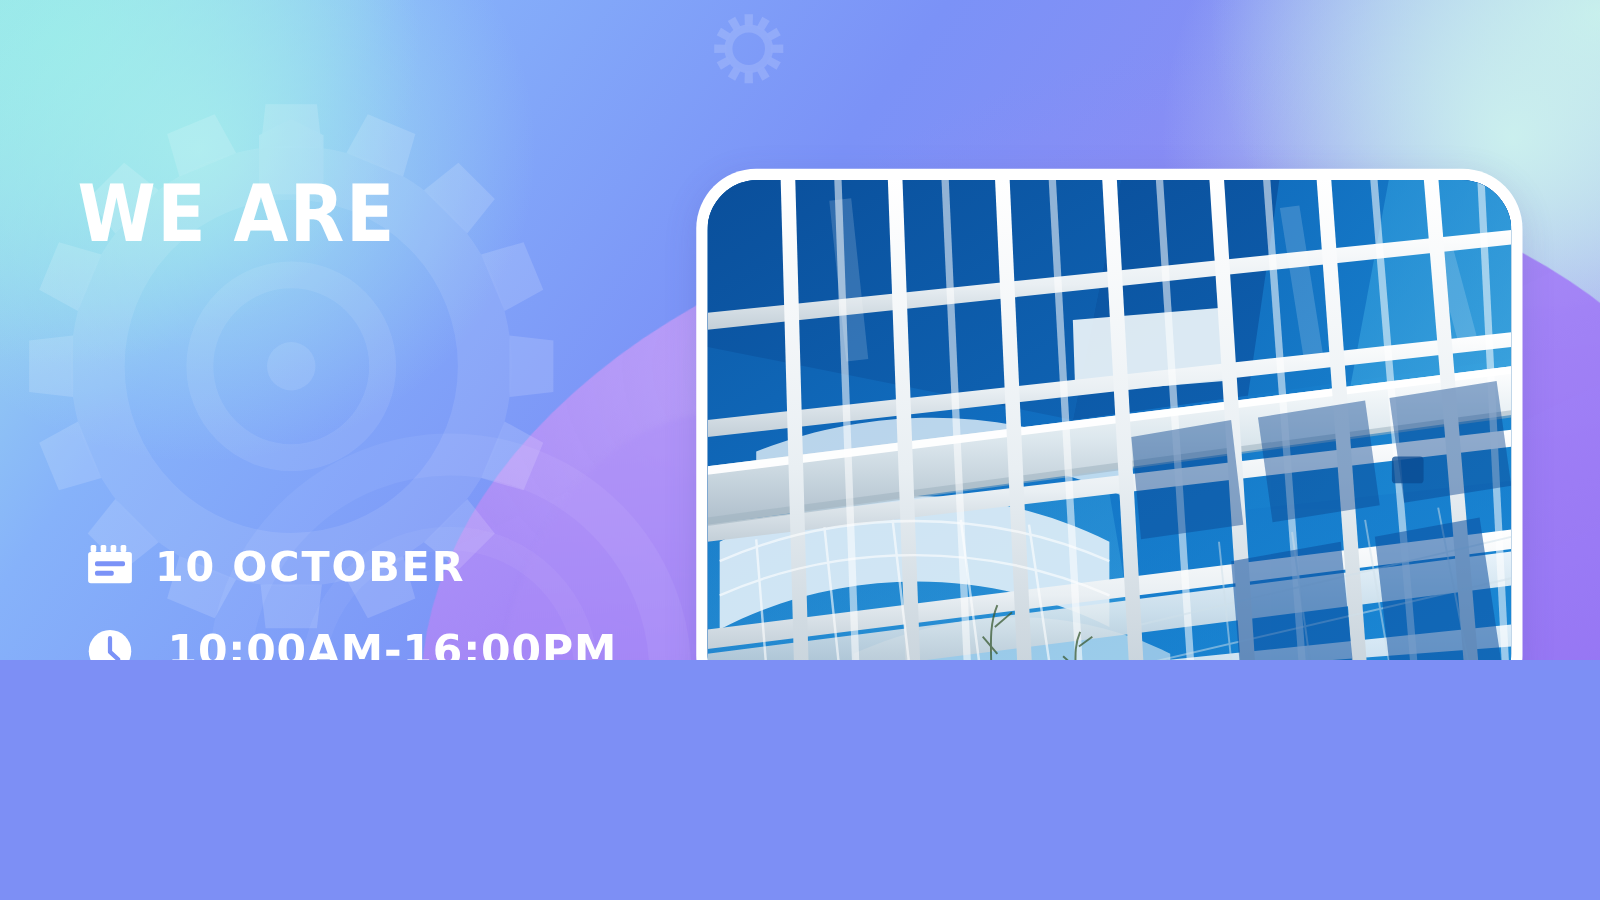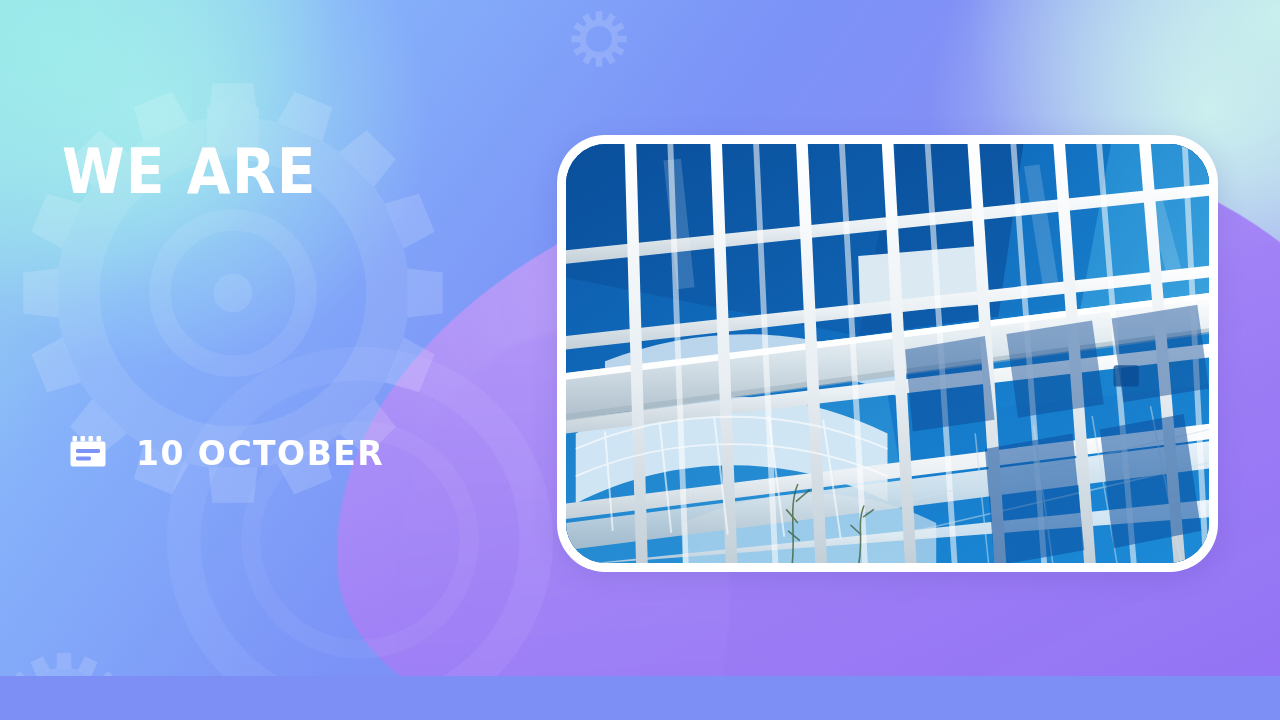--- a/index.html
+++ b/index.html
@@ -5,21 +5,21 @@
 <style>
   * { margin:0; padding:0; box-sizing:border-box; }
   html, body {
     width:1280px; height:720px; overflow:hidden;
     font-family:"Liberation Sans", sans-serif;
     background:#7d8ff5;
   }
 
   #banner {
     position:relative;
-    width:1280px; height:676px;
+    width:1280px; height:528px;
     overflow:hidden;
     background:
       radial-gradient(ellipse 460px 420px at 4% 6%,   rgba(150,233,233,0.95) 0%, rgba(150,233,233,0.0) 62%),
       radial-gradient(ellipse 520px 480px at 100% 2%, rgba(196,240,235,0.95) 0%, rgba(196,240,235,0.0) 60%),
       radial-gradient(ellipse 700px 600px at 78% 86%, rgba(160,130,245,0.55) 0%, rgba(160,130,245,0.0) 70%),
       linear-gradient(125deg, #9fe4ea 0%, #86b2fa 20%, #7b92f7 46%, #8a8df4 70%, #9a8bf2 100%);
   }
 
   
   .gear-layer {
@@ -93,21 +93,21 @@
     flex:0 0 44px;
   }
   .info-icon svg { display:block; }
   .info-text {
     color:#ffffff;
     font-family:"DejaVu Sans", sans-serif;
     font-weight:900;
     font-size:33px;
     letter-spacing:0.045em;
     white-space:nowrap;
-    margin-left:26px;
+    margin-left:14px;
     text-transform:uppercase;
   }
   #row-time .info-text { font-size:34px; letter-spacing:0.02em; margin-left:24px; }
 
   
   #photo-card {
     position:absolute;
     left:557px; top:135px;
     width:661px; height:437px;
     background:#ffffff;
@@ -235,20 +235,29 @@
           <rect x="20.5" y="3" width="4.5" height="5.5" rx="1.2" fill="#ffffff"></rect>
           <rect x="28.5" y="3" width="4.5" height="5.5" rx="1.2" fill="#ffffff"></rect>
           <rect x="2.5" y="8.5" width="35" height="25" rx="2.2" fill="#ffffff"></rect>
           <rect x="8" y="16" width="24" height="4" rx="1.4" fill="#7b92f7"></rect>
           <rect x="8" y="23.5" width="15" height="4" rx="1.4" fill="#7b92f7"></rect>
         </svg>
       </span>
       <span class="info-text">10 OCTOBER</span>
     </div>
 
+    <div class="info-row" id="row-time">
+      <span class="info-icon">
+        <svg width="40" height="40" viewBox="0 0 40 40">
+          <circle cx="20" cy="20" r="17" fill="#ffffff"></circle>
+          <path d="M20 9.5 L20 20.5 L26.5 26.5" stroke="#7b92f7" stroke-width="3.4" stroke-linecap="round" stroke-linejoin="round" fill="none"></path>
+        </svg>
+      </span>
+      <span class="info-text">10:00AM-16:00PM</span>
+    </div>
   </div>
 
   <div id="photo-card">
     <div id="photo-inner">
       <svg viewBox="0 0 660 436" preserveAspectRatio="xMidYMid slice">
         <defs>
           <linearGradient id="skyG" x1="0" y1="0" x2="1" y2="1">
             <stop offset="0%" stop-color="#0d59a6"></stop>
             <stop offset="50%" stop-color="#1171c4"></stop>
             <stop offset="100%" stop-color="#1a86d6"></stop>

